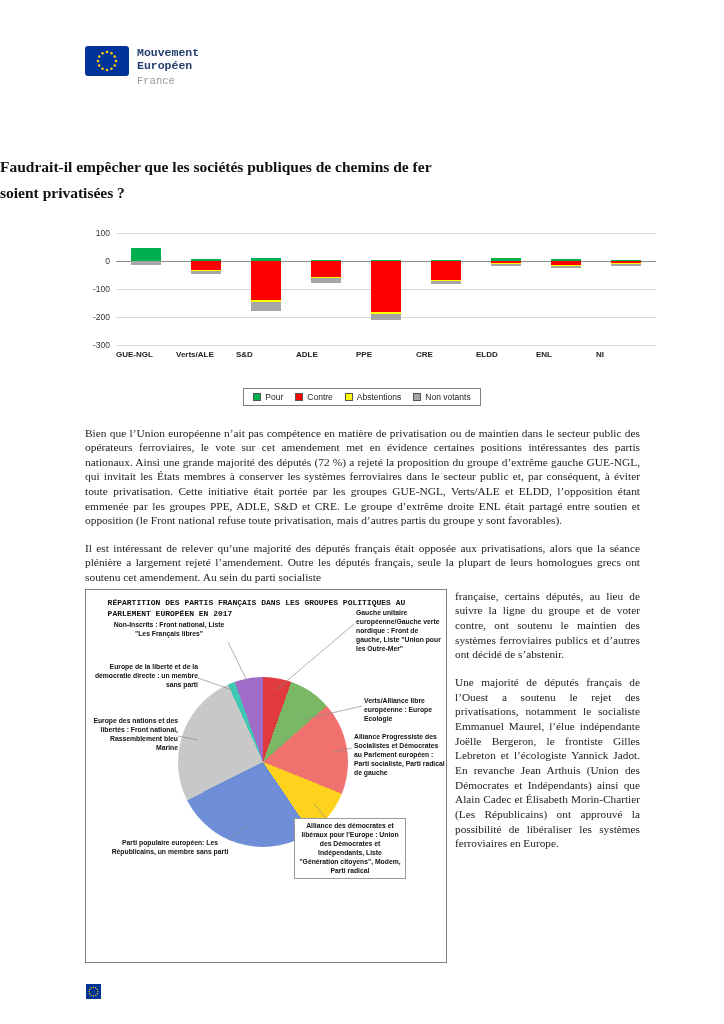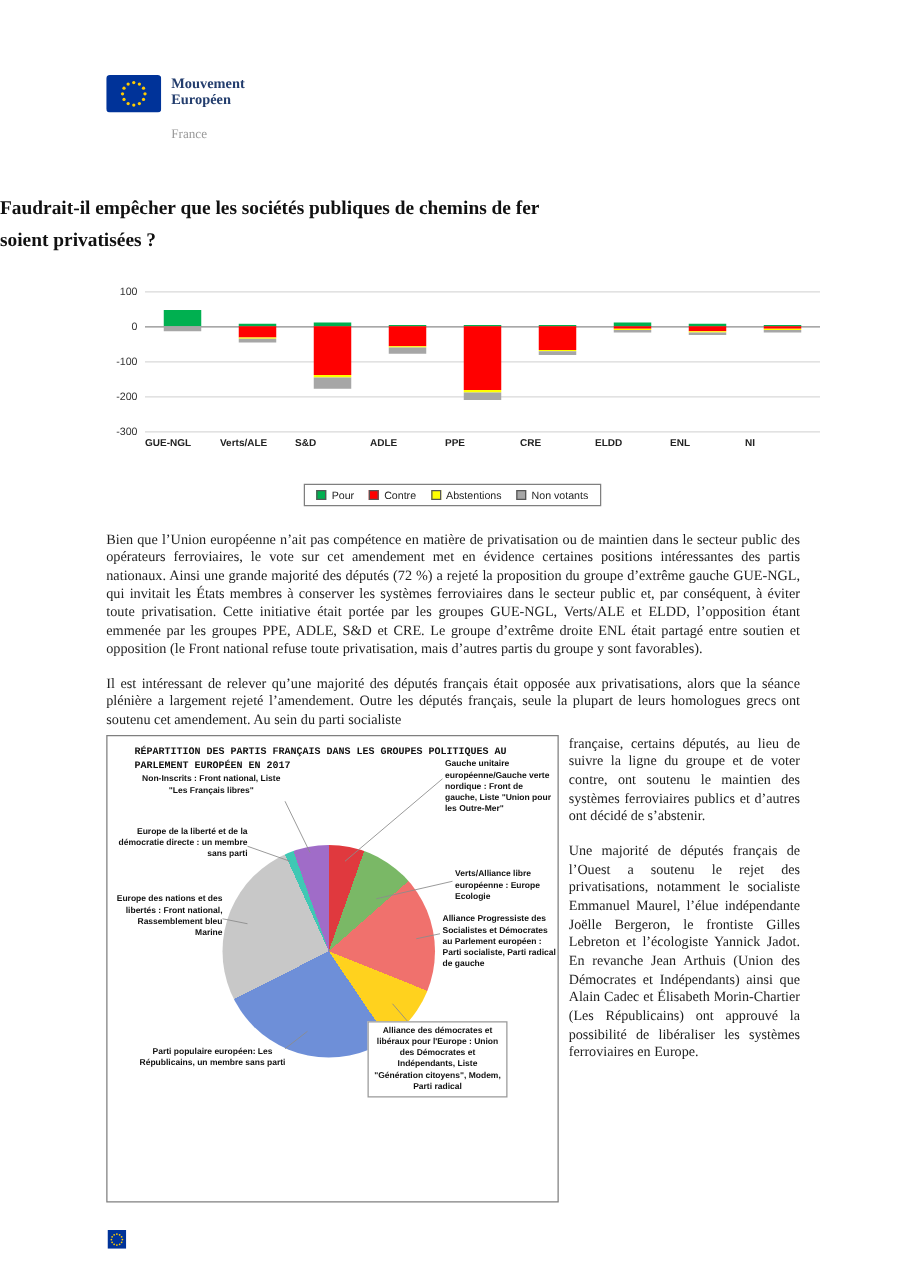--- a/index.html
+++ b/index.html
@@ -2,25 +2,25 @@
 <html><head>
 <meta charset="utf-8">
 <style>
   * { margin:0; padding:0; box-sizing:border-box; }
   html,body { background:#fff; }
   .page { position:relative; width:724px; height:1024px; background:#fff; overflow:hidden;
           font-family:"Liberation Serif", serif; color:#1c1c1c; }
 
   
   .header { position:relative; height:130px; }
-  .logo-left { position:absolute; left:85px; top:60px; display:flex; gap:8px; align-items:flex-start;
-               font-family:Liberation Serif, serif; }
+  .logo-left { position:absolute; left:85px; top:46px; display:flex; gap:8px; align-items:flex-start;
+               font-family:Liberation Mono, monospace; }
   .ml-text { line-height:1.1; padding-top:1px; }
   .ml-name { font-weight:bold; font-size:11.5px; color:#233d6d; }
-  .ml-country { font-size:10.5px; color:#9a9a9a; margin-top:16px; }
+  .ml-country { font-size:10.5px; color:#9a9a9a; margin-top:4px; }
 
   .logo-right { position:absolute; right:66px; top:40px; text-align:right;
                 font-family:"Liberation Sans", sans-serif; color:#1b2f7e; }
   .ne-notre { font-size:9px; font-weight:bold; letter-spacing:4px; margin-right:3px; }
   .ne-europe { font-size:21px; font-weight:bold; letter-spacing:2px; line-height:1.15; }
   .ne-o { display:inline-block; width:15px; height:15px; border:3.5px solid #1b2f7e; border-radius:50%;
           position:relative; vertical-align:-1px; margin:0 1px; }
   .ne-pencil { position:absolute; width:5px; height:26px; background:#f2a33c; left:2px; top:-10px;
                transform:rotate(38deg); }
   .ne-pencil::after { content:''; position:absolute; bottom:-5px; left:0;

